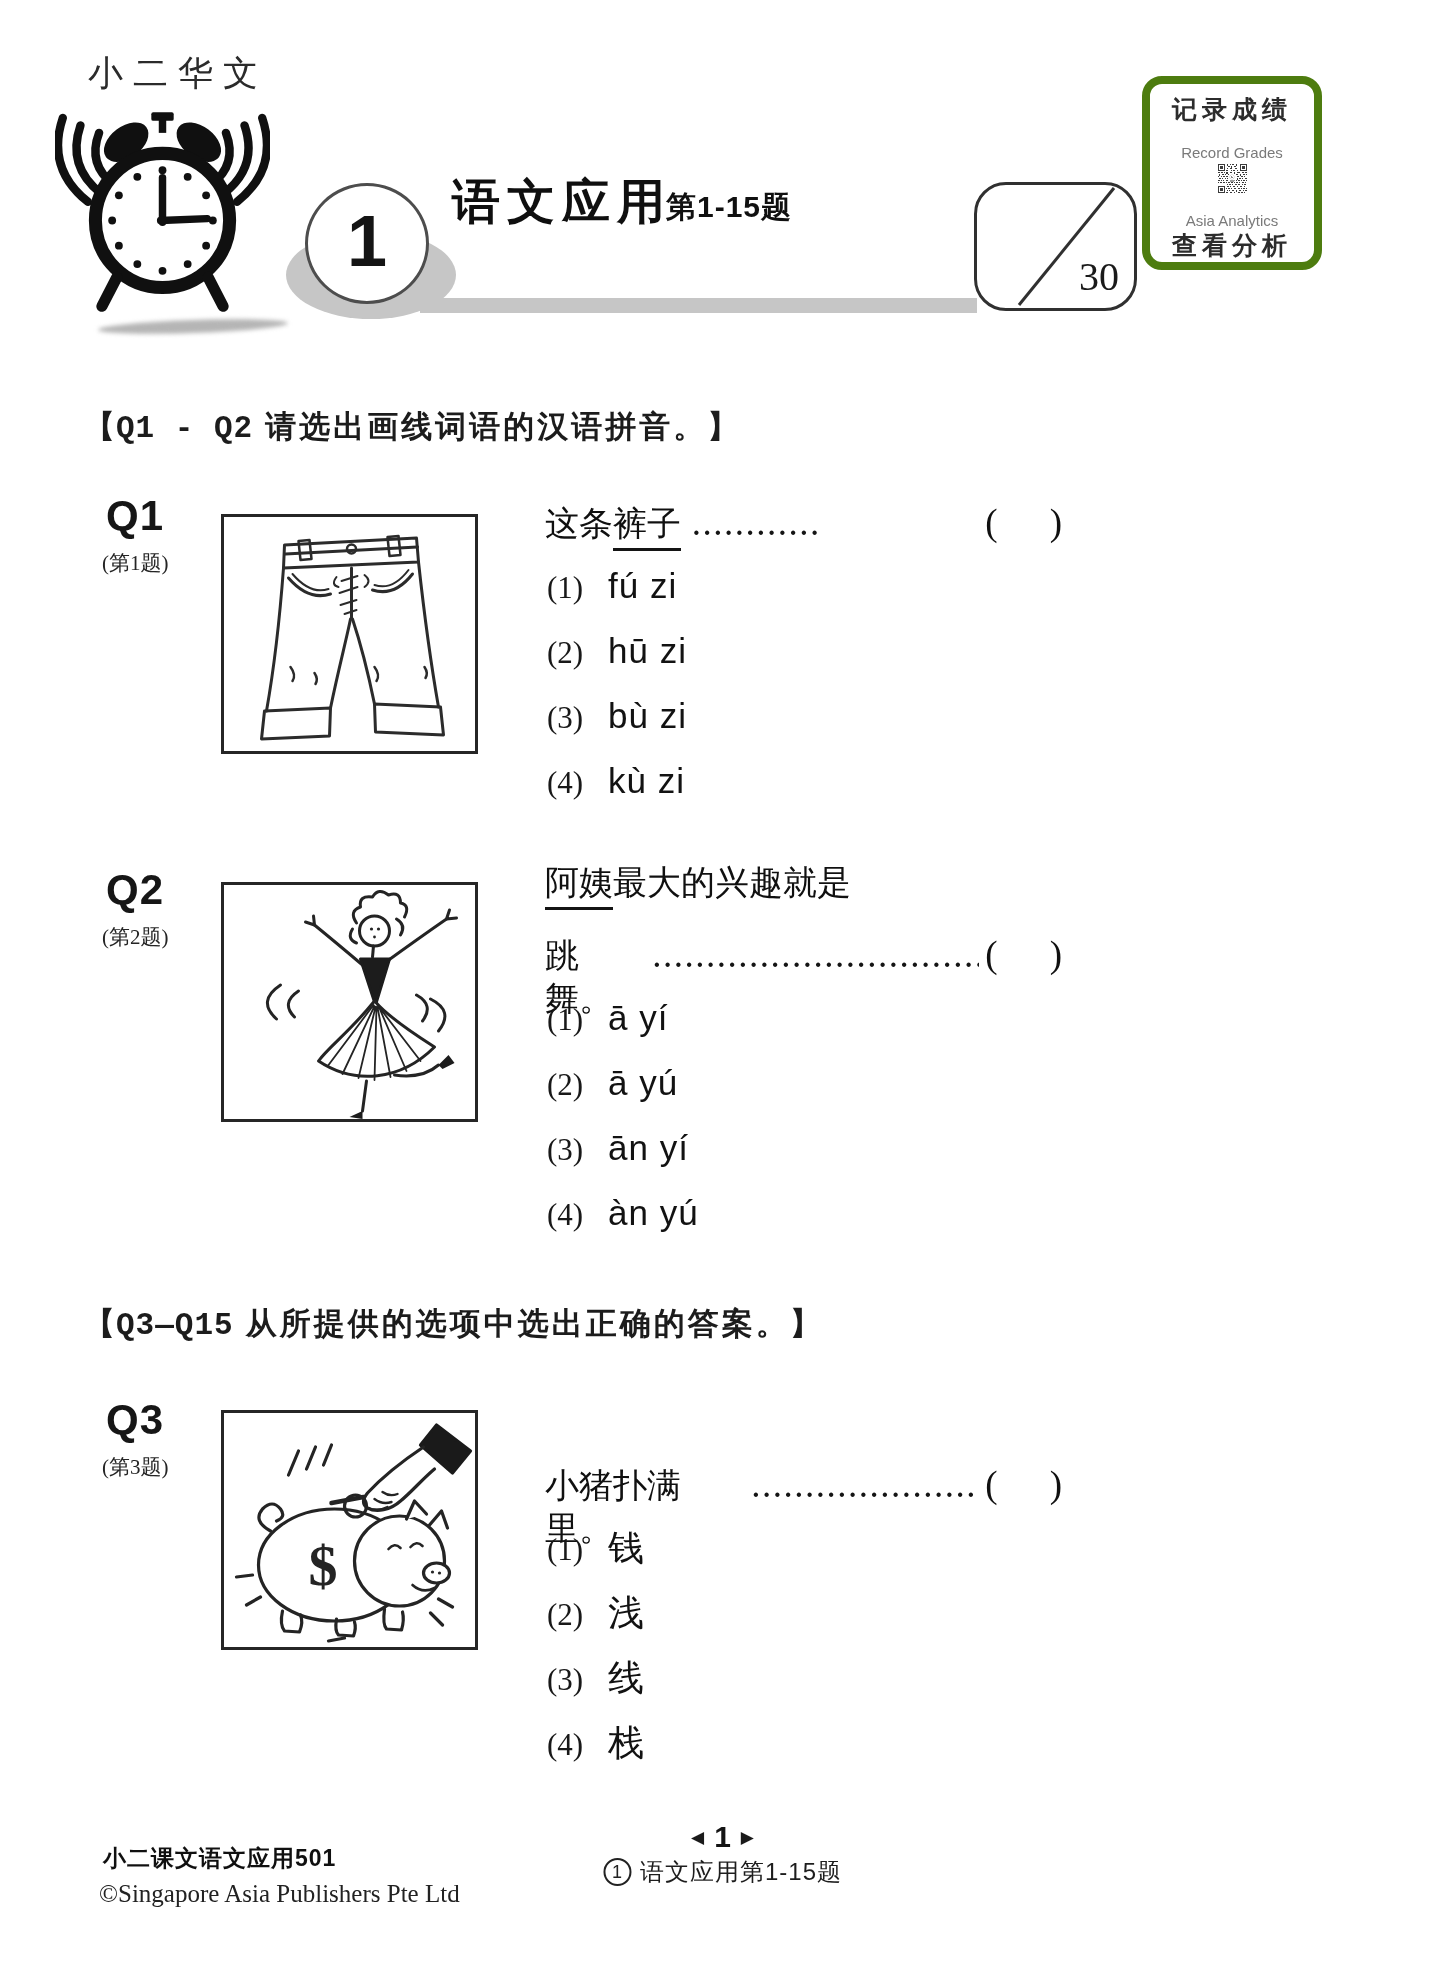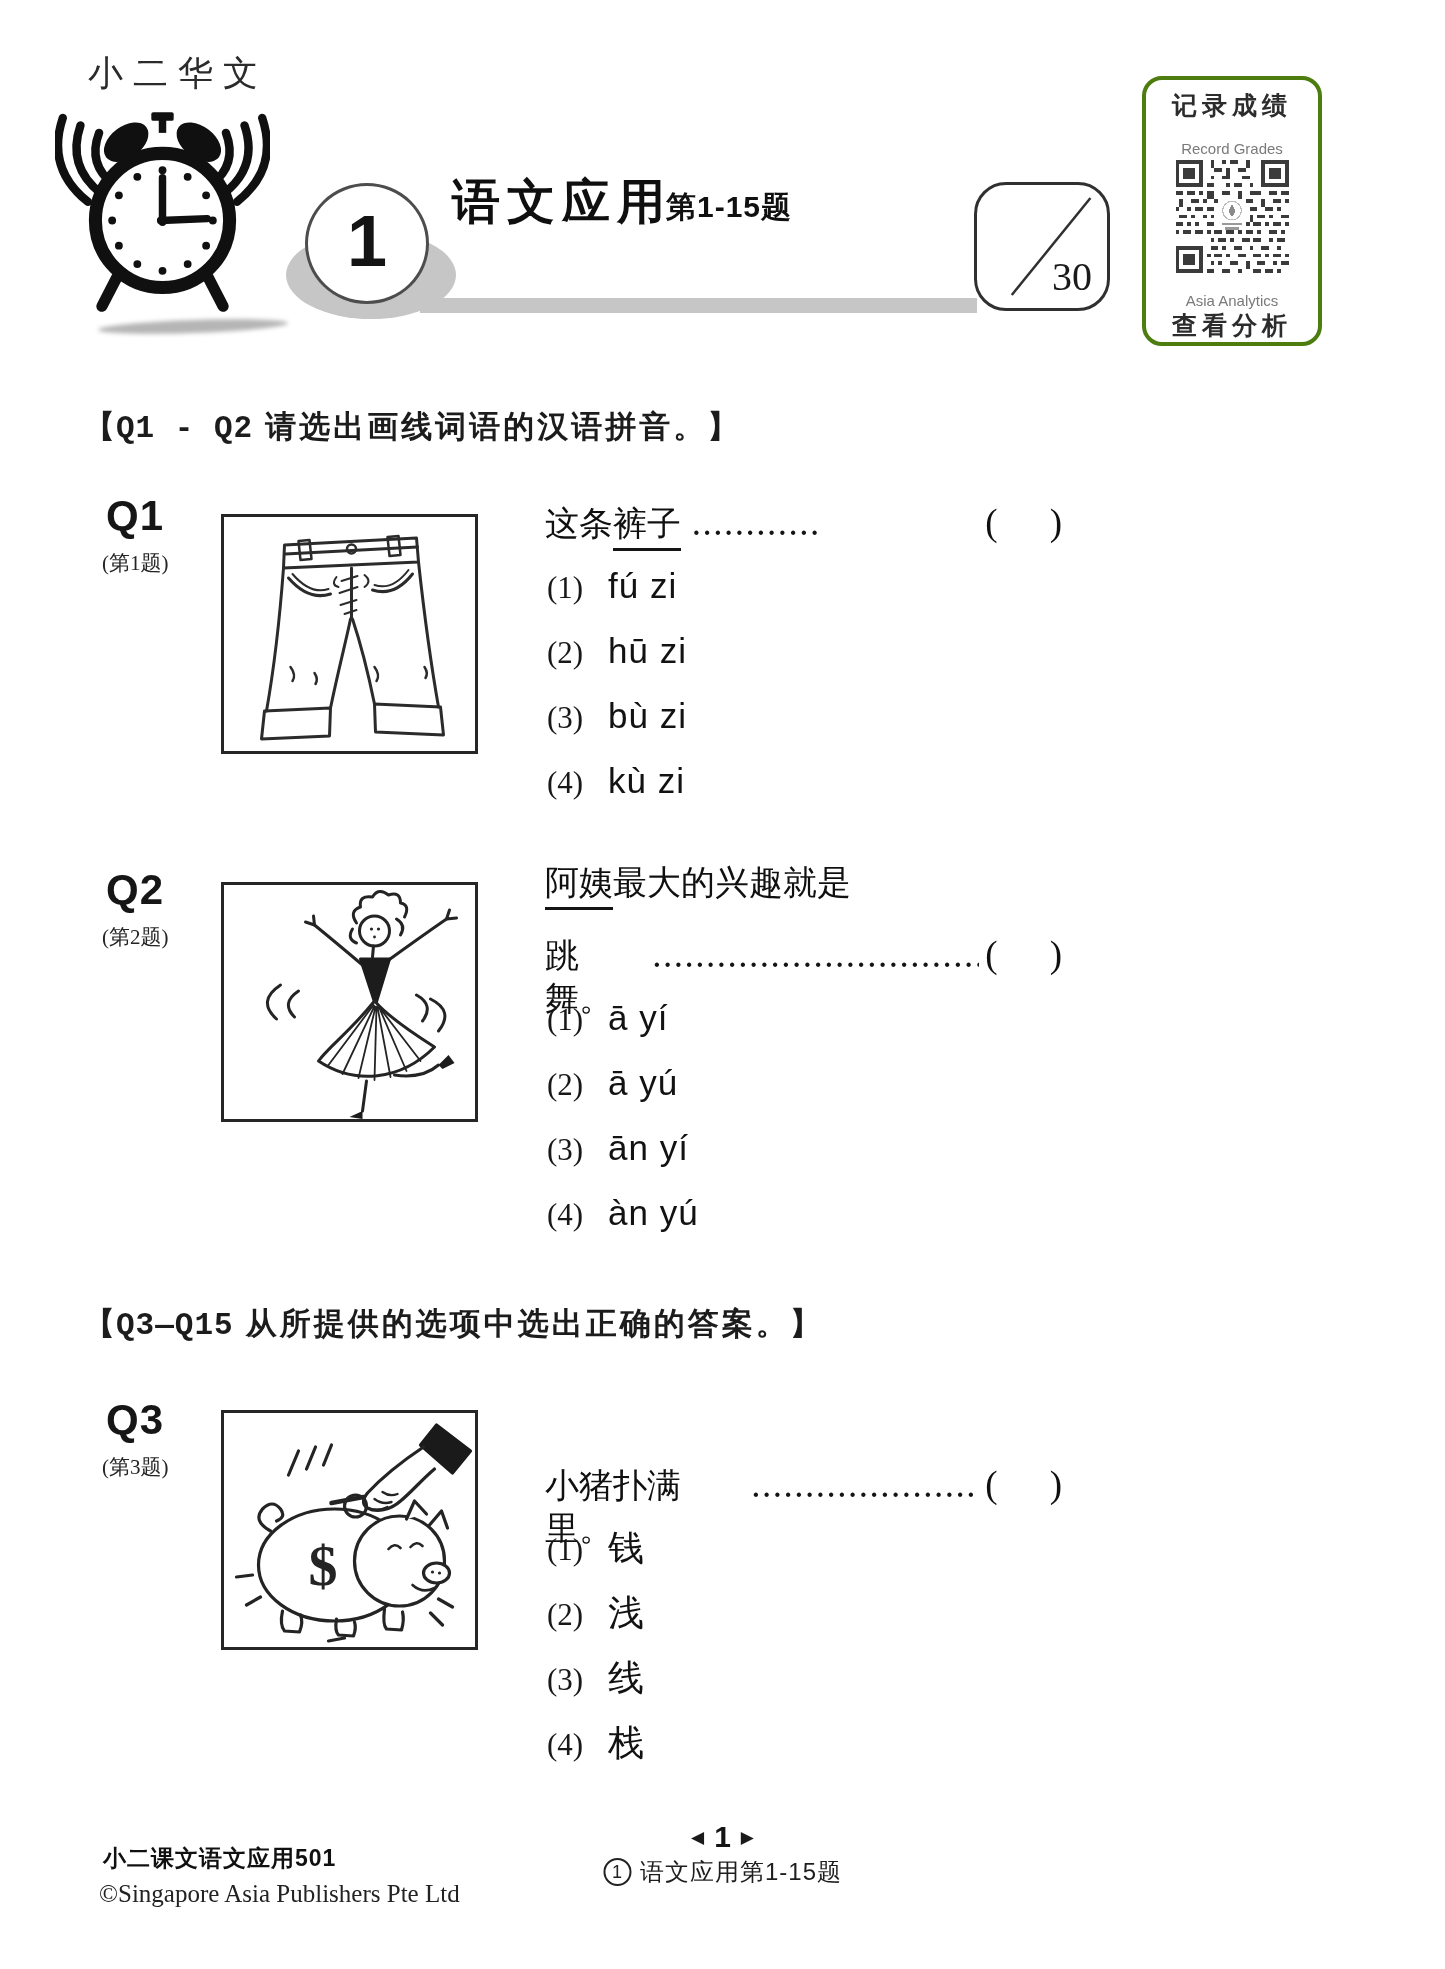--- a/index.html
+++ b/index.html
@@ -14,27 +14,27 @@
     border-radius:50%;filter:blur(2px);transform:rotate(-2deg);}
   .header-ellipse{left:286px;top:231px;width:170px;height:88px;background:#c6c6c6;border-radius:50%;}
   .header-bar{left:420px;top:298px;width:557px;height:15px;background:#c6c6c6;}
   .unit-badge{left:305px;top:183px;width:124px;height:121px;background:#fff;
     border:3.5px solid #4d4d4d;border-radius:50%;display:flex;align-items:center;
     justify-content:center;z-index:2;box-sizing:border-box;}
   .unit-badge span{font-size:72px;font-weight:bold;color:#141414;transform:translateY(-3px);}
   .unit-title{left:452px;top:170px;font-size:48px;font-weight:800;color:#0f0f0f;letter-spacing:7px;}
   .unit-range{left:666px;top:187px;font-size:30px;font-weight:700;color:#101010;letter-spacing:1px;}
 
-  .score-box{left:974px;top:182px;width:136px;height:129px;border:3px solid #303030;
+  .score-box{left:974px;top:182px;width:163px;height:129px;border:3px solid #303030;
     border-radius:32px;background:#fff;box-sizing:border-box;}
   .score-box svg{position:absolute;left:0;top:0;width:100%;height:100%;}
   .score-total{position:absolute;right:15px;bottom:8px;font-family:"Liberation Serif",serif;
     font-size:40px;color:#1a1a1a;}
 
-  .qr-panel{left:1142px;top:76px;width:180px;height:270px;border:4px solid #4d7c0f;
+  .qr-panel{left:1142px;top:76px;width:180px;height:194px;border:8px solid #4d7c0f;
     border-radius:20px;background:#fff;box-sizing:border-box;display:flex;
     flex-direction:column;align-items:center;padding-top:9px;}
   .qr-cn{font-size:25px;color:#2c2c2c;letter-spacing:5px;font-weight:600;white-space:nowrap;}
   .qr-en{font-size:15px;color:#7a7a7a;white-space:nowrap;margin-top:18px;}
   .qr-svg{width:124px;height:124px;margin:3px 0 1px 0;}
 
   
   .instr{left:84px;font-size:31px;color:#1c1c1c;white-space:nowrap;}
   .instr-prefix{font-family:"Liberation Mono",monospace;font-weight:700;letter-spacing:1px;}
   .instr-body{font-weight:600;letter-spacing:3px;margin-left:12px;}

